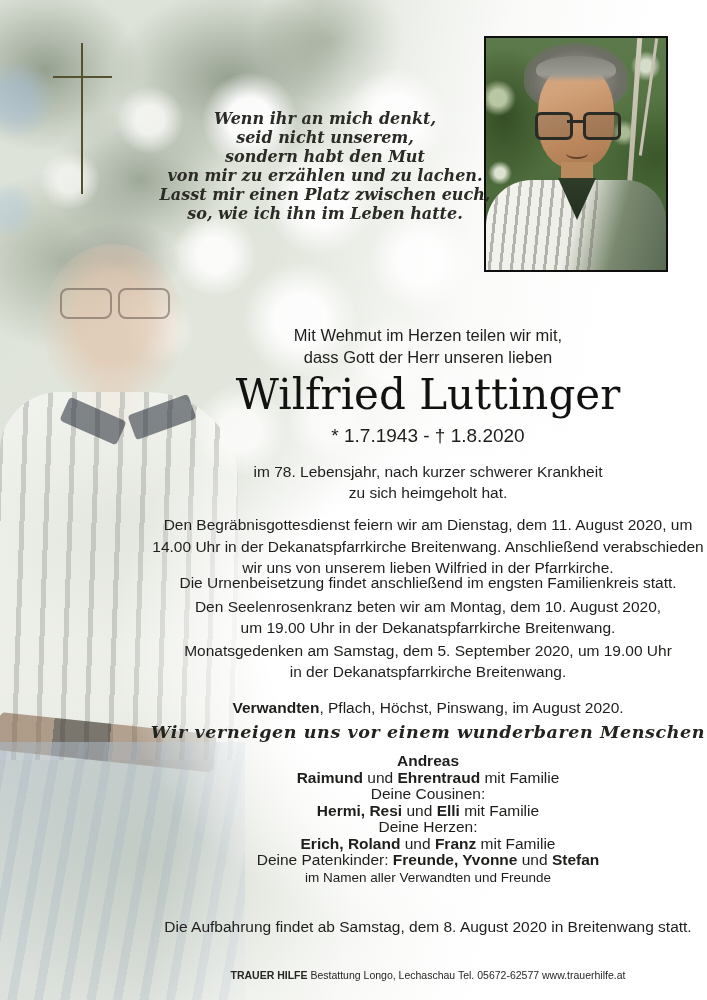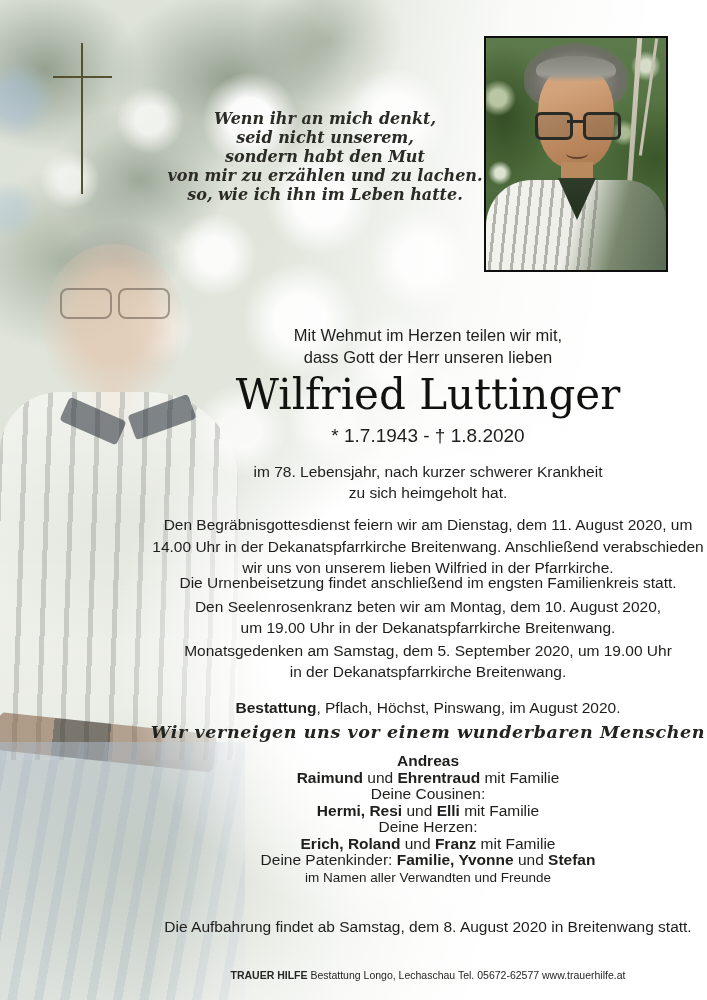--- a/index.html
+++ b/index.html
@@ -160,20 +160,21 @@
     <div class="pt-shirt"></div>
     <div class="pt-stripes"></div>
     <div class="pt-collar"></div>
   </div>
 
   <div class="poem">
     <div>Wenn ihr an mich denkt,</div>
     <div>seid nicht unserem,</div>
     <div>sondern habt den Mut</div>
     <div>von mir zu erzählen und zu lachen.</div>
+    <div>Lasst mir einen Platz zwischen euch,</div>
     <div>so, wie ich ihn im Leben hatte.</div>
   </div>
 
   <div class="tx intro">
     <span class="ln">Mit Wehmut im Herzen teilen wir mit,</span>
     <span class="ln">dass Gott der Herr unseren lieben</span>
   </div>
 
   <h1 class="tx name">Wilfried Luttinger</h1>
 
@@ -195,32 +196,32 @@
   <div class="tx rosary">
     <span class="ln">Den Seelenrosenkranz beten wir am Montag, dem 10. August 2020,</span>
     <span class="ln">um 19.00 Uhr in der Dekanatspfarrkirche Breitenwang.</span>
   </div>
 
   <div class="tx memorialp">
     <span class="ln">Monatsgedenken am Samstag, dem 5. September 2020, um 19.00 Uhr</span>
     <span class="ln">in der Dekanatspfarrkirche Breitenwang.</span>
   </div>
 
-  <div class="tx places"><b>Bestattung</b><span>, Pflach, Höchst, Pinswang, im August 2020.</span></div>
+  <div class="tx places"><b>Verwandten</b><span>, Pflach, Höchst, Pinswang, im August 2020.</span></div>
 
   <div class="tx tribute">Wir verneigen uns vor einem wunderbaren Menschen</div>
 
   <div class="tx family">
     <span class="ln"><b>Andreas</b></span>
     <span class="ln"><b>Raimund</b><span> und </span><b>Ehrentraud</b><span> mit Familie</span></span>
     <span class="ln"><span>Deine Cousinen:</span></span>
     <span class="ln"><b>Hermi, Resi</b><span> und </span><b>Elli</b><span> mit Familie</span></span>
     <span class="ln"><span>Deine Herzen:</span></span>
     <span class="ln"><b>Erich, Roland</b><span> und </span><b>Franz</b><span> mit Familie</span></span>
-    <span class="ln"><span>Deine Patenkinder: </span><b>Familie, Yvonne</b><span> und </span><b>Stefan</b></span>
+    <span class="ln"><span>Deine Patenkinder: </span><b>Freunde, Yvonne</b><span> und </span><b>Stefan</b></span>
   </div>
 
   <div class="tx note">im Namen aller Verwandten und Freunde</div>
 
   <div class="tx laying">Die Aufbahrung findet ab Samstag, dem 8. August 2020 in Breitenwang statt.</div>
 
   <div class="tx footer"><b>TRAUER HILFE</b><span> Bestattung Longo, Lechaschau Tel. 05672-62577 www.trauerhilfe.at</span></div>
 
 </div>
 

